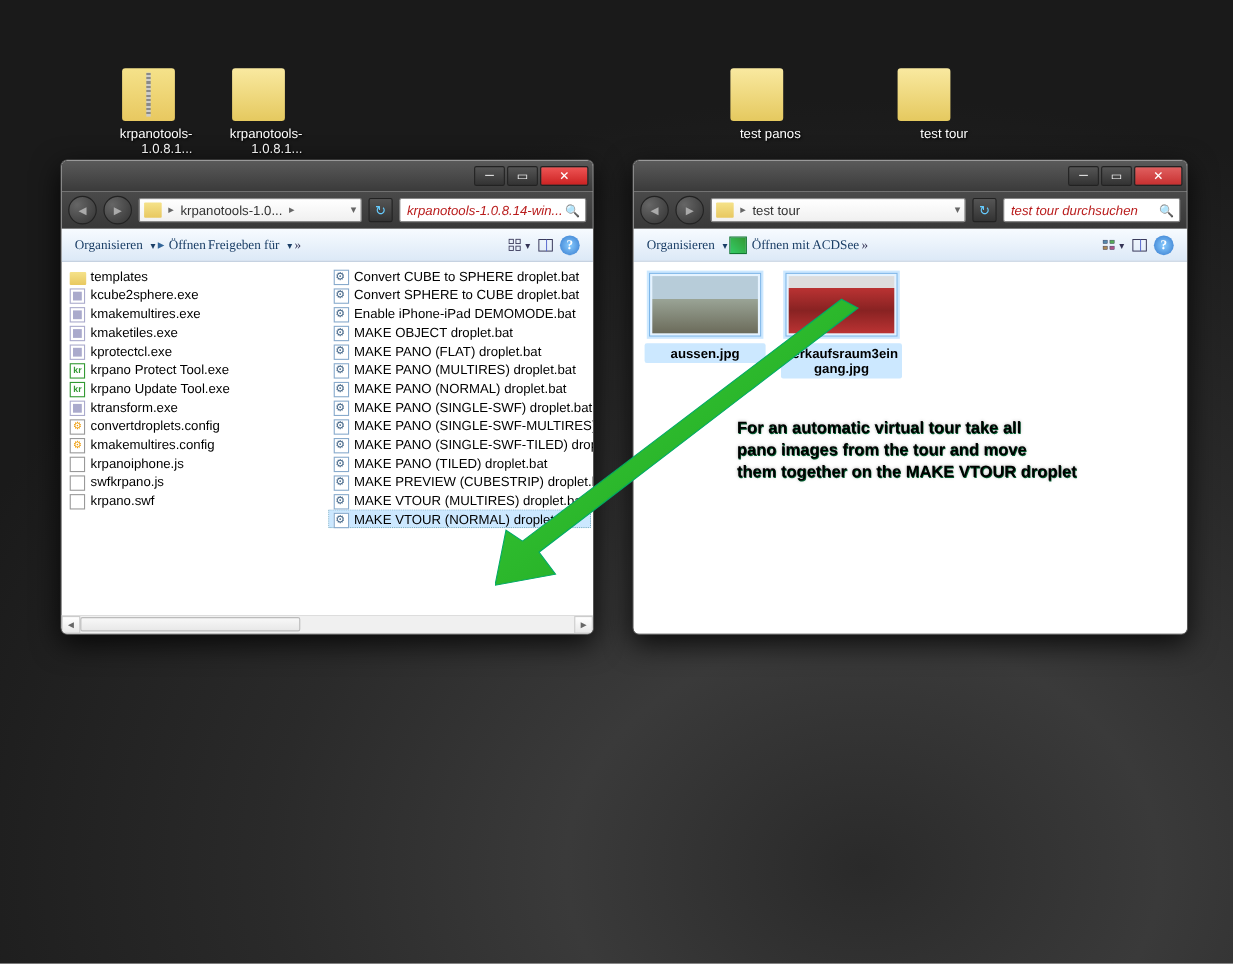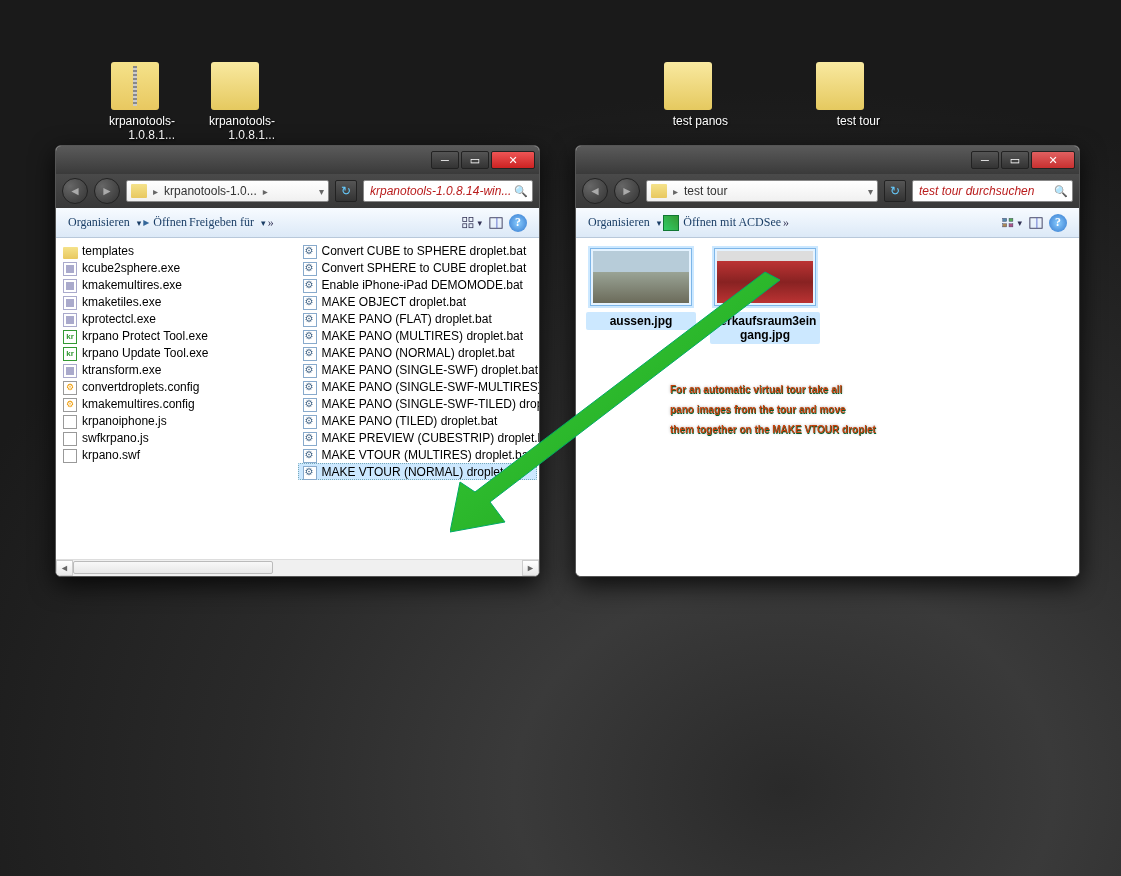--- a/index.html
+++ b/index.html
@@ -89,21 +89,21 @@
   .hscroll .sthumb { position:absolute; left:0; top:1px; height:13px; width:200px; background:linear-gradient(#f8f8f8,#e8e8e8); border:1px solid #bbb; border-radius:2px; }
 
   .thumbs { display:flex; gap:14px; padding:10px; align-items:flex-start;font-weight:bold; }
   .thumb { text-align:center; width:110px; }
   .thumb .frame { width:102px; height:58px; border:1px solid #ddd; padding:2px; background:#fff; margin:0 auto 6px;}
   .thumb.sel .frame { border:1px solid #7eb6e8; background:#e5f3ff; box-shadow: 0 0 0 2px #cce8ff; }
   .thumb .img { width:100%; height:100%; }
   .thumb .cap { font-size:12px; line-height:14px; word-wrap:break-word; padding:2px; border-radius:2px;}
   .thumb.sel .cap { background:#cce8ff; }
 
-  .annotation { position:absolute; color:#c2410c; font-weight:bold; font-size:10px; line-height:20px; text-shadow: 0 0 3px rgba(0,0,0,0.35), 0.5px 0.5px 0 #063; }
+  .annotation { position:absolute; color:#000000; font-weight:bold; font-size:15px; line-height:20px; text-shadow: 0 0 3px rgba(0,0,0,0.35), 0.5px 0.5px 0 #063; }
 
   svg.arrow { position:absolute; pointer-events:none; }
 </style>
 </head>
 <body>
 
 <div class="desktop-icon" style="left:95px; top:62px;">
   <div class="icon zip"></div>
   <div class="lbl">krpanotools-1.0.8.1...</div>
 </div>

